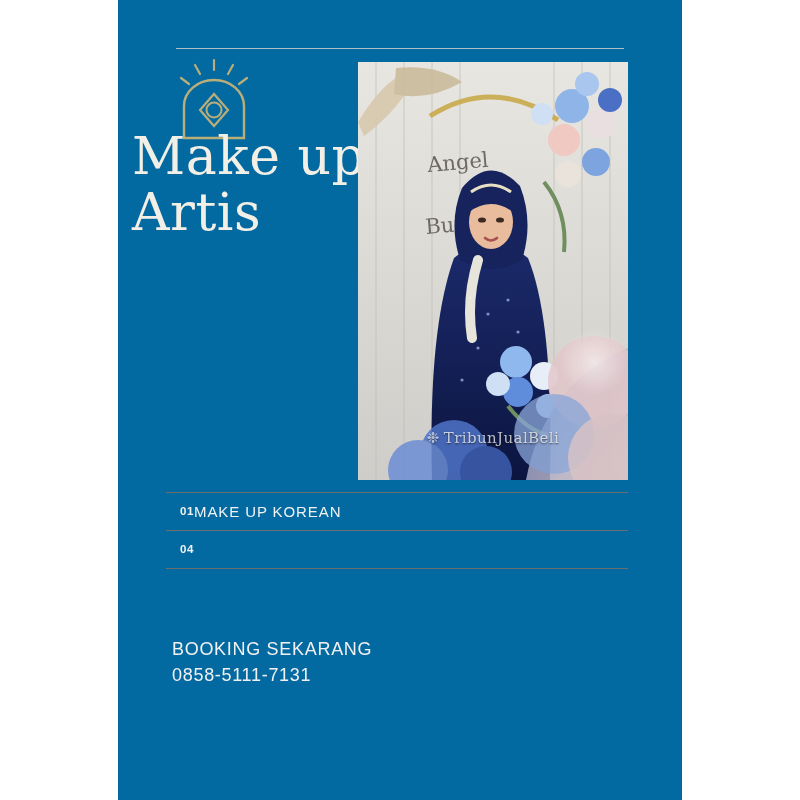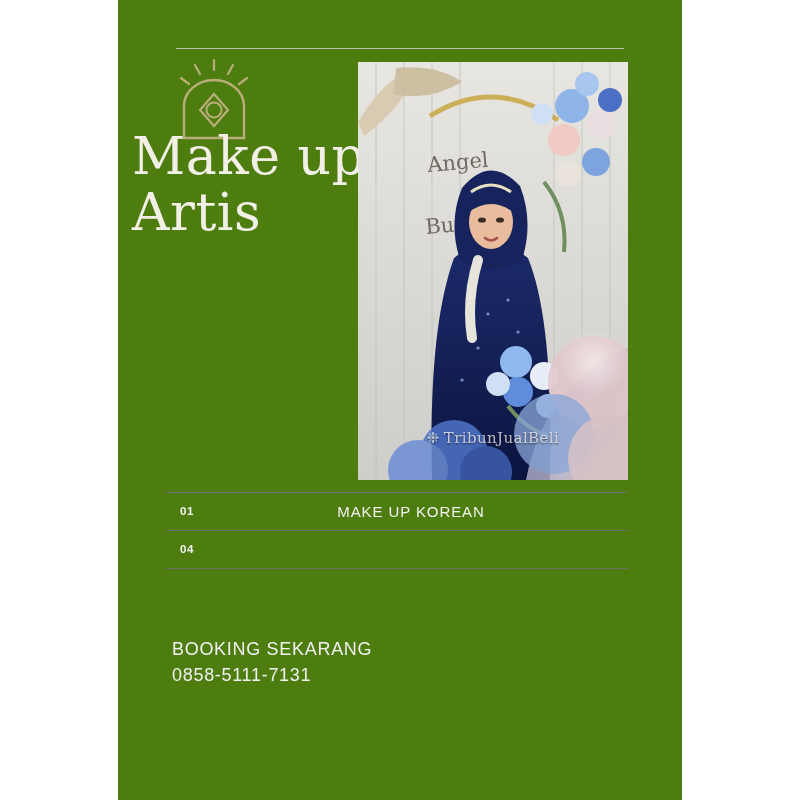--- a/index.html
+++ b/index.html
@@ -13,21 +13,21 @@
     overflow: hidden;
     font-family: "Liberation Sans", sans-serif;
   }
 
   #poster {
     position: absolute;
     left: 118px;
     top: 0;
     width: 564px;
     height: 800px;
-    background: #4d7c0f;
+    background: #0369a1;
     overflow: hidden;
   }
 
   
   .top-rule {
     position: absolute;
     left: 58px;
     top: 48px;
     width: 448px;
     height: 1px;
@@ -114,21 +114,21 @@
     font-weight: 700;
     letter-spacing: .6px;
     color: #f3f3f3;
     text-align: center;
   }
   .list-label {
     position: absolute;
     left: 0;
     right: 0;
     top: 10px;
-    text-align: center;
+    text-align: left;
     font-size: 15px;
     letter-spacing: .9px;
     color: #f2f2f2;
     padding-left: 28px;
   }
 
   
   .booking {
     position: absolute;
     left: 54px;

